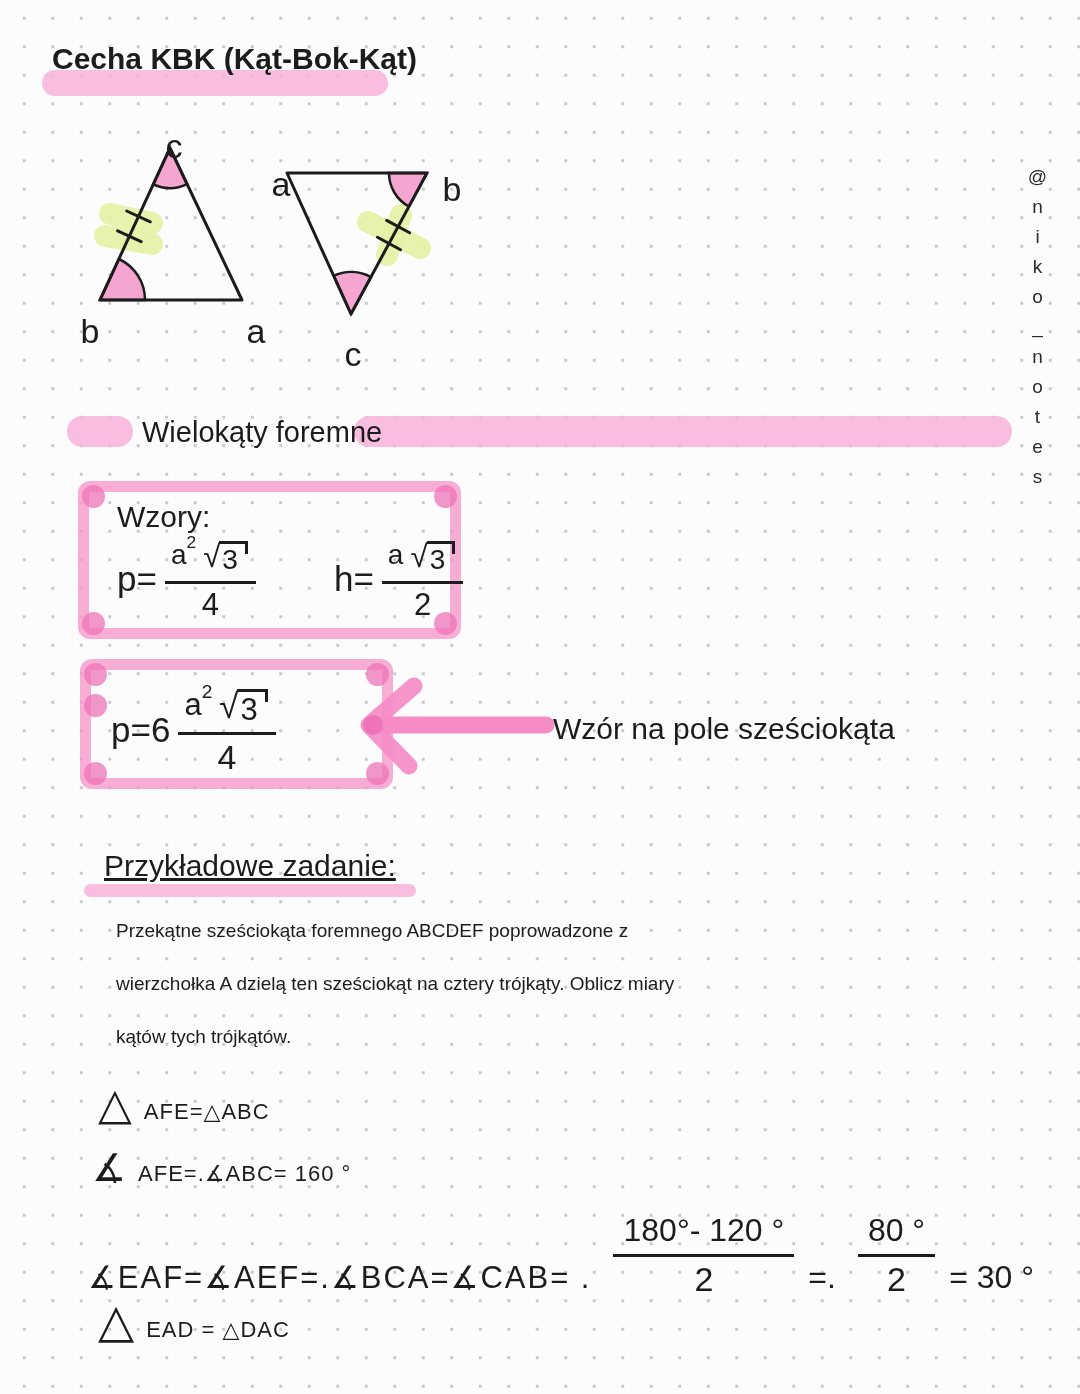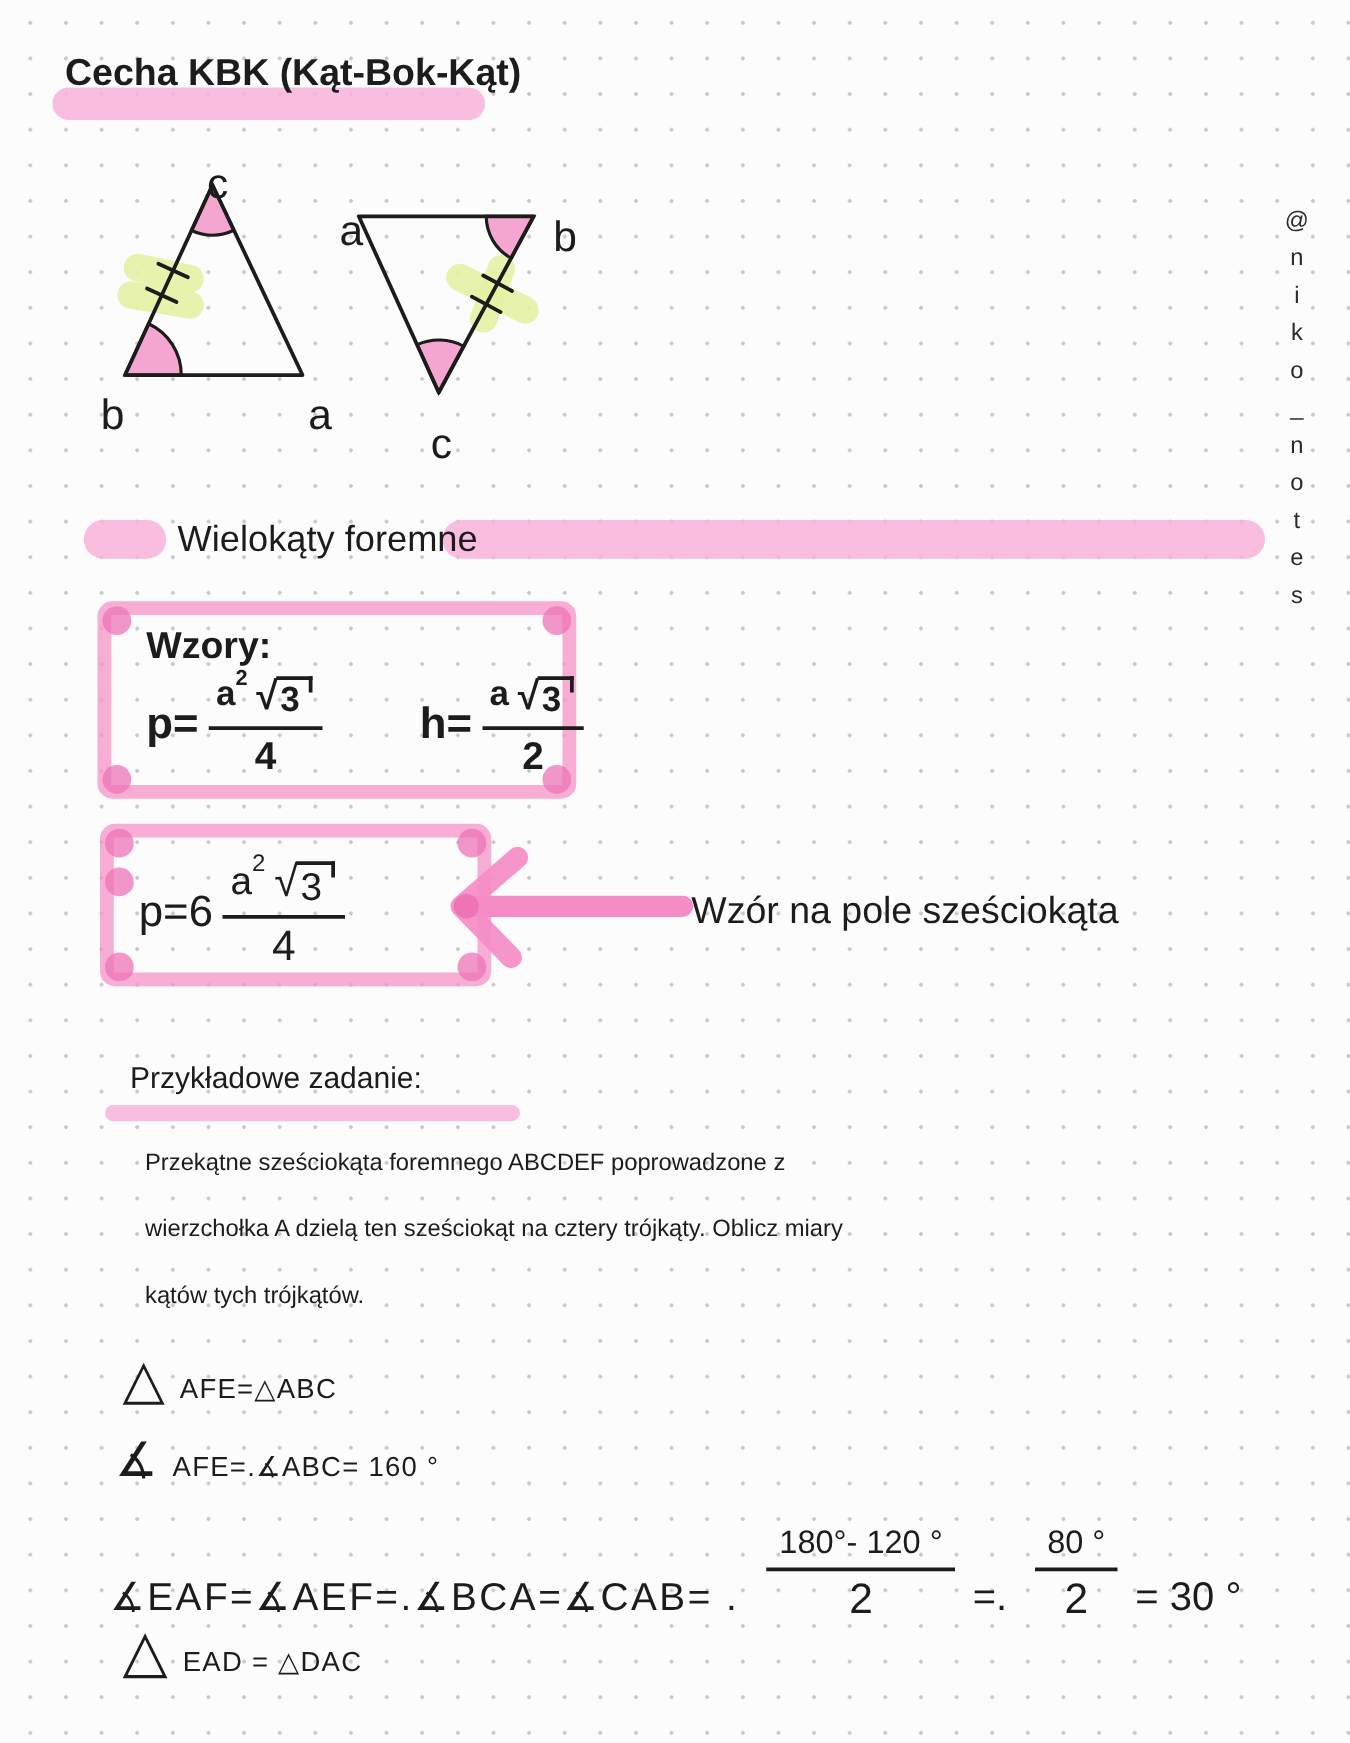--- a/index.html
+++ b/index.html
@@ -34,21 +34,21 @@
     font-size:19px; letter-spacing:9px; color:#2b2b2b;
   }
 
   
   .section-pill { left:67px; top:416px; width:66px; height:31px; }
   .section-heading { left:138px; top:412px; font-size:29px; margin:4px; font-weight:400; z-index:2; }
   .section-bar { left:354px; top:416px; width:658px; height:31px; }
 
   
   .pinkbox { position:absolute; border:11px solid rgba(246,150,200,.78); border-radius:12px; }
-  .box1 { left:78px; top:481px; width:383px; height:158px;font-weight:bold; }
+  .box1 { left:78px; top:481px; width:383px; height:158px; }
   .box2 { left:80px; top:659px; width:313px; height:130px; }
   .cdot { position:absolute; width:23px; height:23px; border-radius:50%; background:#ee74b5; opacity:.75; }
   .cdot.tl { left:-7px; top:-7px; } .cdot.tr { right:-7px; top:-7px; }
   .cdot.bl { left:-7px; bottom:-7px; } .cdot.br { right:-7px; bottom:-7px; }
   .cdot.lm { left:-7px; top:24px; }
 
   .box-title { position:absolute; left:28px; top:8px; font-size:30px; }
   .box1-row { position:absolute; left:28px; top:46px; display:flex; align-items:center; }
   .box2-row { position:absolute; left:20px; top:16px; display:flex; align-items:center; }
   .lhs { font-size:35px; }
@@ -61,34 +61,34 @@
   .radicand { border-top:3px solid #1c1c1c; padding:2px 10px 0 3px; position:relative; margin-left:-1px; }
   .radicand::after { content:""; position:absolute; right:0; top:-3px; width:3px; height:13px; background:#1c1c1c; }
   .hgroup { margin-left:78px; display:flex; align-items:center; }
 
   
   svg.arrow { left:356px; top:676px; }
 
   .arrow-note { left:553px; top:712px; font-size:30px; }
 
   
-  .task-heading { left:104px; top:849px; font-size:24px; z-index:2; margin:0; font-weight:400; }
+  .task-heading { left:104px; top:849px; font-size:30px; z-index:2; margin:0; font-weight:400;text-decoration:underline; }
   .task-hl { left:84px; top:884px; width:332px; height:13px; border-radius:7px; }
   .task-text { left:104px; top:904px; font-size:19px; line-height:53px;margin-left:12px; }
 
   
   .sol { display:flex; align-items:baseline; gap:12px; }
   .sol-sym { font-size:44px; }
   .sol-sym2 { font-size:38px; }
   .sol-text { font-size:22px; letter-spacing:1px; }
   .sol1 { left:98px; top:1078px; }
   .sol2 { left:92px; top:1146px; }
   .sol3 { left:88px; top:1192px; display:flex; align-items:flex-end; gap:14px; height:104px; }
   .sol3 .pre { font-size:31px; letter-spacing:2px; }
-  .sol3 .frac .num { font-size:26px; border-bottom-width:3.5px; padding:2px 10px 8px; }
+  .sol3 .frac .num { font-size:32px; border-bottom-width:3.5px; padding:2px 10px 8px; }
   .sol3 .frac .den { font-size:34px; }
   .sol3 .eq { font-size:32px; }
   .sol4 { left:98px; top:1293px; }
   .sol4 .sol-sym { font-size:47px; }
 </style>
 </head>
 <body>
 
 <div class="hl title-hl"></div>
 <h1 class="abs page-title">Cecha KBK (Kąt-Bok-Kąt)</h1>

